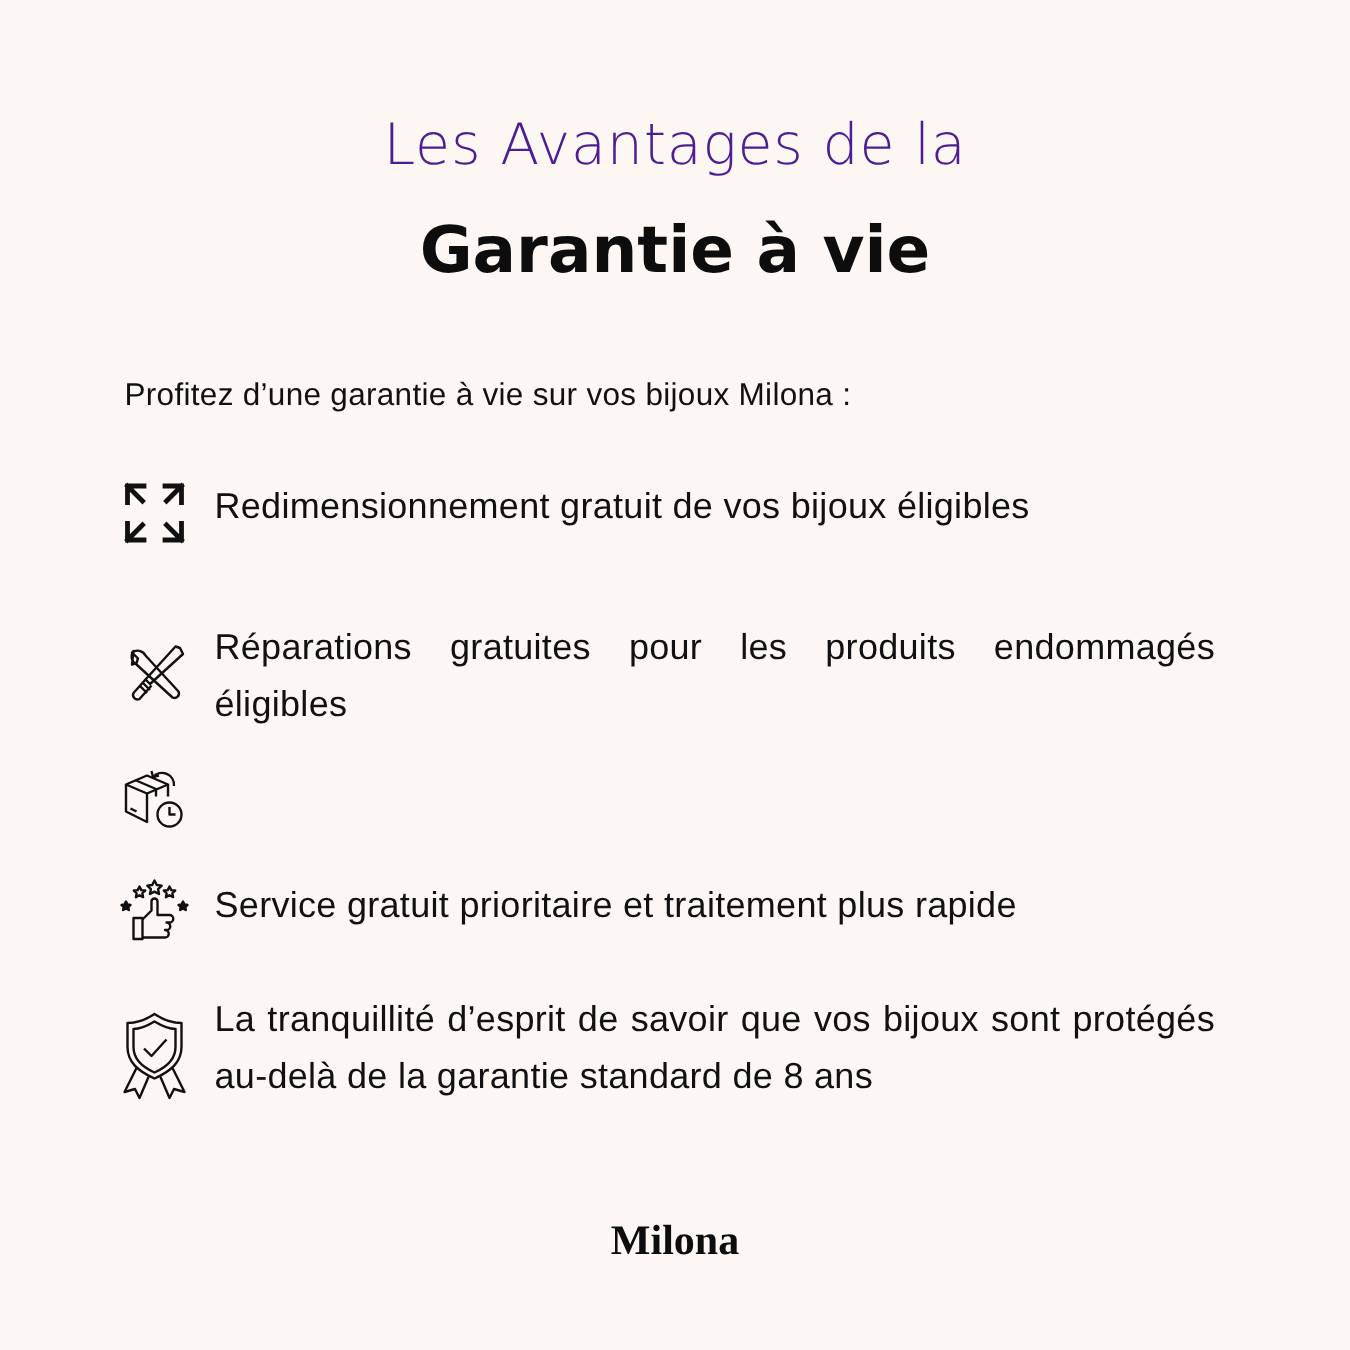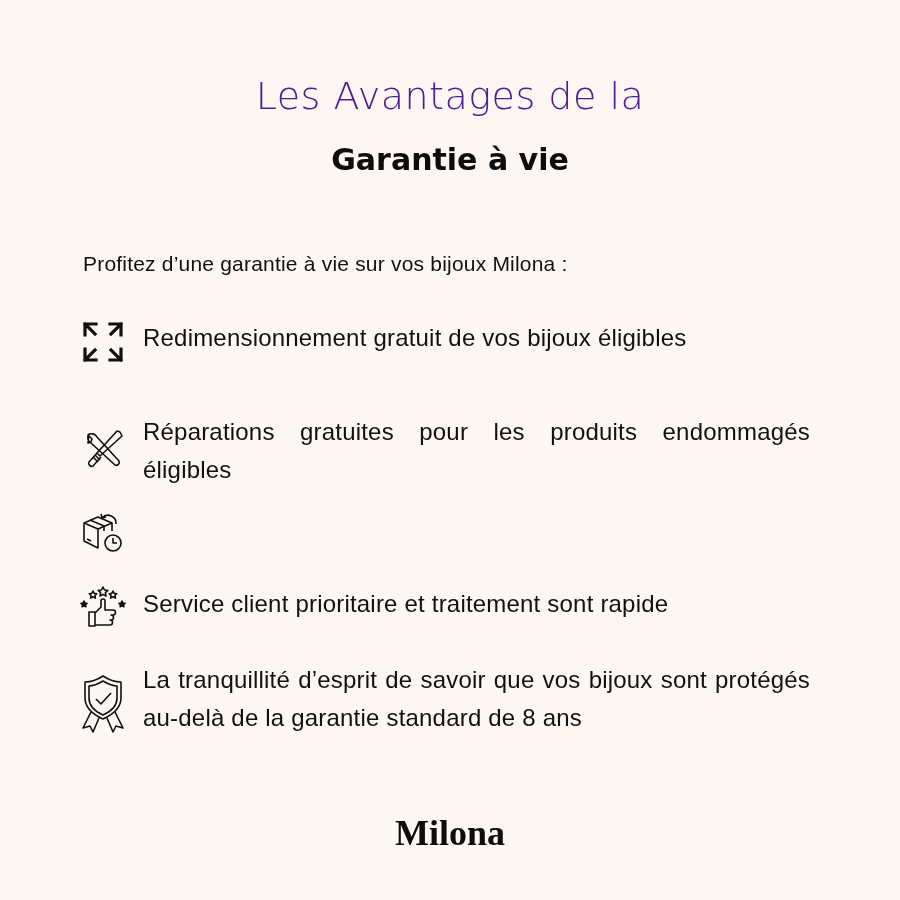--- a/index.html
+++ b/index.html
@@ -15,21 +15,21 @@
       position: absolute; left: 0; right: 0; top: 74px;
       text-align: center;
       font-size: 38px; font-weight: 300;
       letter-spacing: 0.5px;
       font-family: "DejaVu Sans", sans-serif;
       color: #4c1d95;
     }
     .title-bold {
       position: absolute; left: 0; right: 0; top: 142px;
       text-align: center;
-      font-size: 30px; font-weight: 700;
+      font-size: 43px; font-weight: 700;
       font-family: "DejaVu Sans", sans-serif;
       color: #0d0d0d;
     }
     .intro {
       position: absolute; left: 83px; top: 252px;
       font-size: 21px; color: #111;
       font-family: "Liberation Sans", sans-serif;
       letter-spacing: 0.2px;
     }
     .item {
@@ -46,21 +46,21 @@
       font-size: 24px; line-height: 38px;
       text-align: justify;
       letter-spacing: 0.2px;
       color: #111;
       flex: 1;
     }
     .brand {
       position: absolute; left: 0; right: 0; top: 812px;
       text-align: center;
       font-family: "Liberation Serif", serif;
-      font-size: 36px; font-weight: 700;
+      font-size: 28px; font-weight: 700;
       color: #0d0d0d;
     }
   </style>
 </head>
 <body>
 
 <div class="title-light">Les Avantages de la</div>
 <div class="title-bold">Garantie à vie</div>
 
 <div class="intro">Profitez d’une garantie à vie sur vos bijoux Milona :</div>
@@ -110,21 +110,21 @@
     <svg viewBox="0 0 46 46" fill="none" stroke="#111" stroke-width="1.6" stroke-linejoin="round">
       <path d="M23 2 l1.5 3 3.3.4 -2.4 2.3.6 3.3 -3 -1.6 -3 1.6.6 -3.3 -2.4 -2.3 3.3 -.4 z"></path>
       <path d="M13 6 l1.2 2.4 2.6.3 -1.9 1.8.5 2.6 -2.4 -1.3 -2.4 1.3.5 -2.6 -1.9 -1.8 2.6 -.3 z"></path>
       <path d="M33 6 l1.2 2.4 2.6.3 -1.9 1.8.5 2.6 -2.4 -1.3 -2.4 1.3.5 -2.6 -1.9 -1.8 2.6 -.3 z"></path>
       <path d="M4 16 l1 2 2 .3 -1.5 1.4.4 2 -1.9 -1 -1.9 1 .4 -2 -1.5 -1.4 2 -.3 z" fill="#111"></path>
       <path d="M42 16 l1 2 2 .3 -1.5 1.4.4 2 -1.9 -1 -1.9 1 .4 -2 -1.5 -1.4 2 -.3 z" fill="#111"></path>
       <rect x="9" y="27" width="6" height="14"></rect>
       <path d="M15 28 L21 22 V16 a2 2 0 0 1 4 0 V25 H33 a2.5 2.5 0 0 1 0 5 H31 a2.5 2.5 0 0 1 0 5 H30 a2.5 2.5 0 0 1 0 5 H15"></path>
     </svg>
   </div>
-  <div class="text">Service client prioritaire et traitement sont rapide</div>
+  <div class="text">Service gratuit prioritaire et traitement plus rapide</div>
 </div>
 
 <div class="item" style="top:661px;">
   <div class="icon" style="margin-top:13px; height:62px;">
     <svg viewBox="0 0 46 62" style="height:62px;" fill="none" stroke="#111" stroke-width="1.6" stroke-linejoin="round">
       <path d="M23 2 C17 6 10 8 5 8 V24 C5 34 12 40 23 45 C34 40 41 34 41 24 V8 C36 8 29 6 23 2 Z"></path>
       <path d="M23 7 C18 10 13 12 9 12 V24 C9 32 14 37 23 41 C32 37 37 32 37 24 V12 C33 12 28 10 23 7 Z"></path>
       <path d="M16 25 L21 30 L31 19"></path>
       <path d="M11 38 L3 54 L10 52 L13 58 L19 44"></path>
       <path d="M35 38 L43 54 L36 52 L33 58 L27 44"></path>

